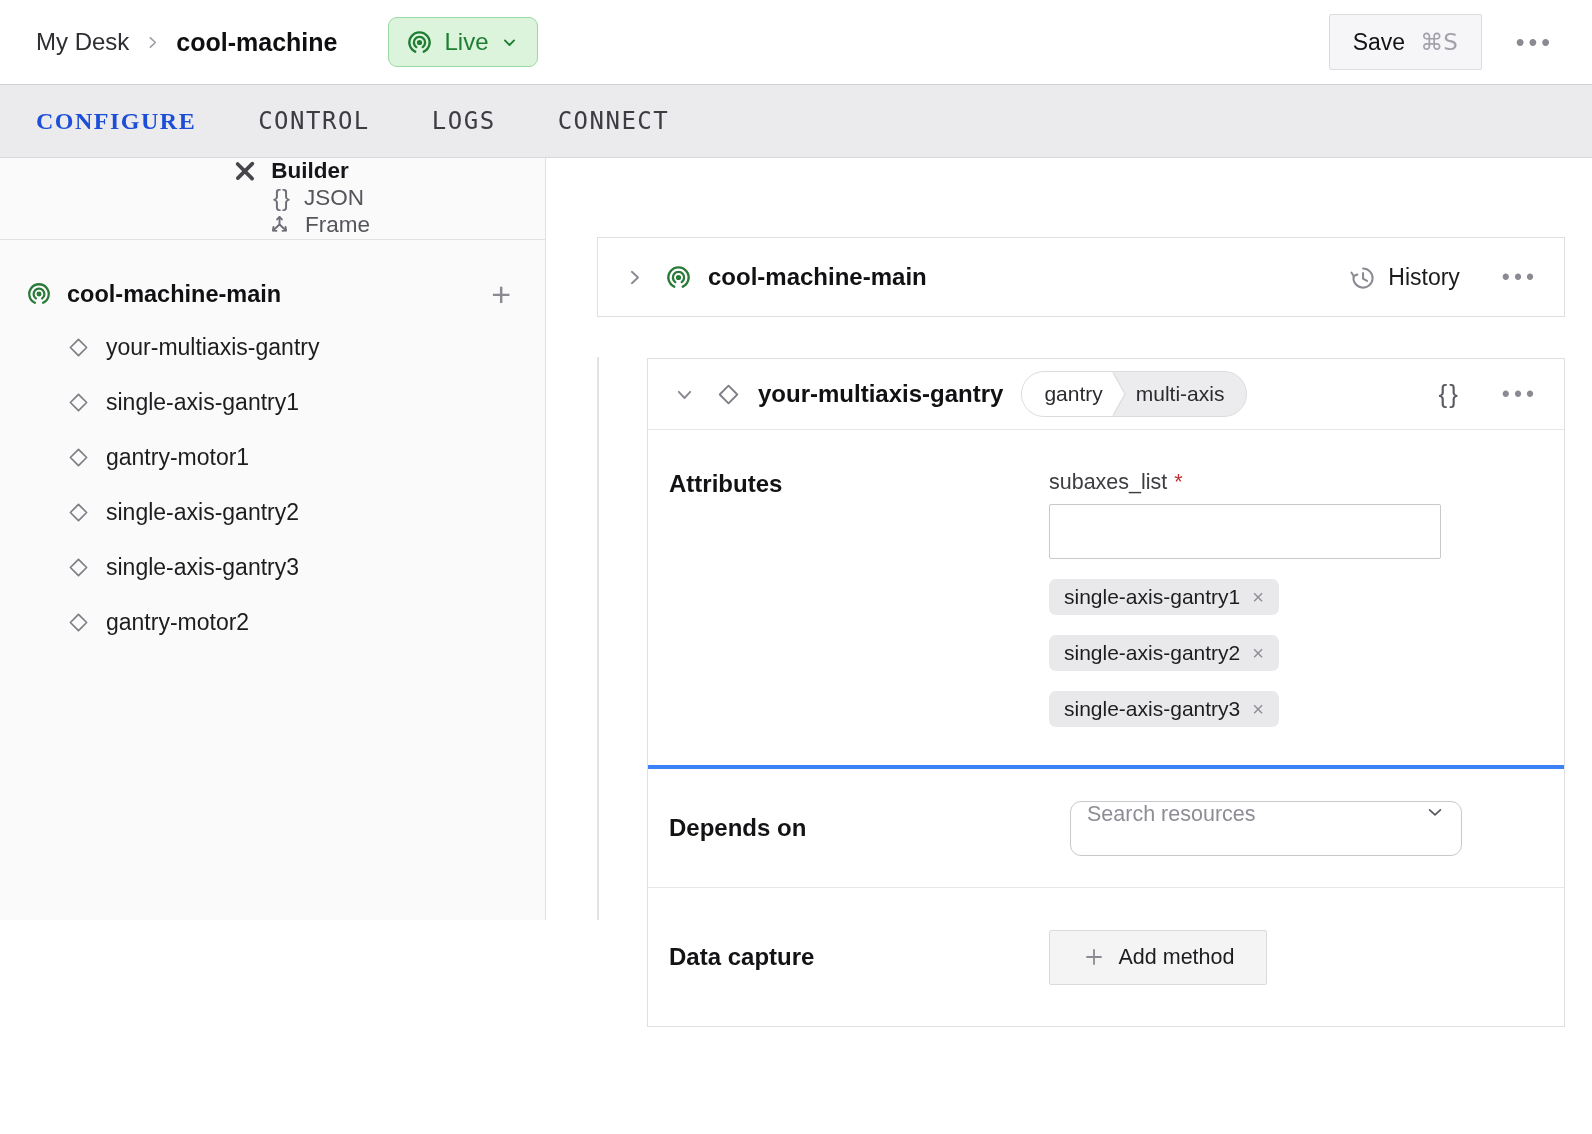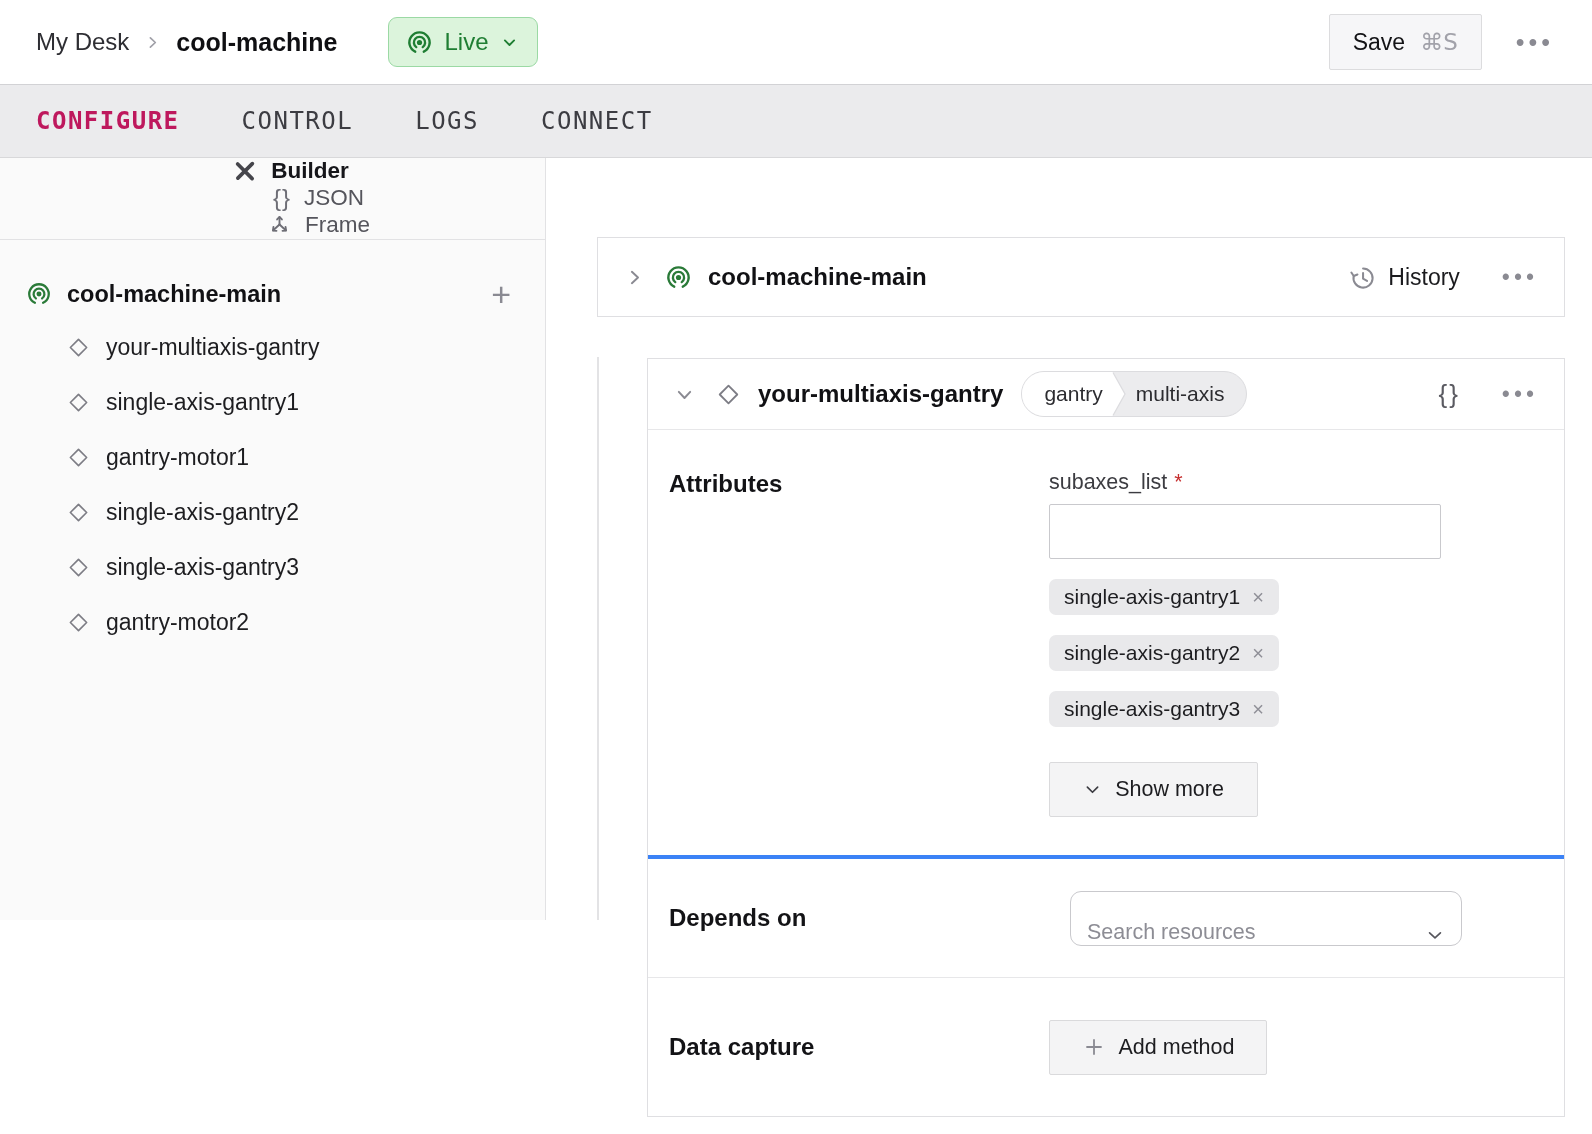--- a/index.html
+++ b/index.html
@@ -17,21 +17,21 @@
   .live-label { font-size:24px; color:#1f7e33; font-weight:500; }
   .save-btn { margin-left:auto; height:56px; padding:0 23px; background:#f6f6f8; border:1px solid #dcdcde; border-radius:2px; display:flex; align-items:center; gap:15px; cursor:pointer; }
   .save-label { font-size:23px; color:#131316; }
   .save-shortcut { font-size:23px; color:#a2a2aa; font-family:"DejaVu Sans", sans-serif; }
   .dots { color:#8a8a92; font-size:23px; letter-spacing:4px; line-height:1; cursor:pointer; white-space:nowrap; }
   .header-dots { margin-left:34px; font-size:25px; }
 
   
   .tab-bar { height:74px; flex:none; background:#ebebed; border-top:1px solid #d2d2d5; border-bottom:1px solid #d8d8da; display:flex; align-items:center; padding-left:36px; font-family:"DejaVu Sans Mono", monospace; }
   .tab { font-size:24px; letter-spacing:1.5px; color:#3c3c42; margin-right:62px; cursor:pointer; }
-  .tab.active { font-weight:bold; color:#be185d; }
+  .tab.active { font-weight:bold; color:#1d4ed8;font-family:Liberation Serif, serif; }
 
   
   .content { flex:1; display:flex; min-height:0; }
   .sidebar { width:546px; flex:none; background:#fafafa; border-right:1px solid #e2e2e4; }
   .mode-row { height:82px; border-bottom:1px solid #e2e2e4; display:flex; align-items:center; padding-left:36px;flex-direction:column; }
   .mode-item { display:flex; align-items:center; gap:13px; font-size:22.5px; color:#55555c; cursor:pointer; }
   .mode-item + .mode-item { margin-left:56px; }
   .mode-item.active .mode-label { font-weight:bold; color:#16161a; }
   .braces-glyph { font-size:24px; color:#6e6e76; font-weight:500; letter-spacing:1px; }
 
@@ -69,21 +69,21 @@
   .attributes-section { padding-top:40px; padding-bottom:38px; }
   .field-label-row { font-size:21.5px; color:#3c3c41; margin-bottom:9px; display:flex; gap:7px; }
   .required { color:#c62f2f; }
   .attr-input { width:392px; height:55px; border:1px solid #c9c9cd; background:#fff; border-radius:2px; font-size:21px; padding:0 14px; color:#1d1d20; outline:none; display:block; }
   .chips { display:flex; flex-direction:column; align-items:flex-start; gap:20px; margin-top:20px; }
   .chip { display:flex; align-items:center; background:#e9e9eb; border-radius:7px; height:36px; padding:0 15px; font-size:21px; color:#1d1d20; }
   .chip-x { color:#8f8f97; margin-left:12px; font-size:20px; cursor:pointer; }
   .btn-gray { background:#f4f4f5; border:1px solid #dadadc; border-radius:2px; display:flex; align-items:center; justify-content:center; gap:13px; font-size:21.5px; color:#1d1d20; cursor:pointer; }
   .show-more-btn { margin-top:35px; width:209px; height:55px; }
   .depends-section { border-top:4px solid #3b82f6; height:122px; align-items:center;gap:21px; }
-  .select-box { width:392px; height:55px; border:1px solid #c9c9cd; border-radius:11px; display:flex; align-items:flex-end; padding:0 16px; cursor:pointer; background:#fff; }
+  .select-box { width:392px; height:55px; border:1px solid #c9c9cd; border-radius:11px; display:flex; align-items:flex-start; padding:0 16px; cursor:pointer; background:#fff; }
   .select-placeholder { font-size:21.5px; color:#8d8d95; }
   .select-chevron { margin-left:auto; display:flex; }
   .capture-section { border-top:1px solid #e7e7e9; height:139px; align-items:center; }
   .add-method-btn { width:218px; height:55px; }
   svg { display:block; }
 </style>
 </head>
 <body>
 
 <div class="app">
@@ -298,28 +298,20 @@
               </span>
               <span class="chip">
                 <span>single-axis-gantry2</span>
                 <span class="chip-x">×</span>
               </span>
               <span class="chip">
                 <span>single-axis-gantry3</span>
                 <span class="chip-x">×</span>
               </span>
             </div>
-            <div class="btn-gray show-more-btn">
-              <span>
-                <svg viewBox="0 0 24 24" width="19" height="19" fill="none" stroke="#3c3c42" stroke-width="2.1" stroke-linecap="round" stroke-linejoin="round">
-                    <polyline points="5.5,9 12,15.5 18.5,9"></polyline>
-                  </svg>
-              </span>
-              <span>Show more</span>
-            </div>
           </div>
         </div>
 
         <div class="section depends-section">
           <div class="section-heading">Depends on</div>
           <div class="select-box">
             <span class="select-placeholder">Search resources</span>
             <span class="select-chevron">
               <svg viewBox="0 0 24 24" width="20" height="20" fill="none" stroke="#55555c" stroke-width="2" stroke-linecap="round" stroke-linejoin="round">
                   <polyline points="5.5,9.5 12,15.5 18.5,9.5"></polyline>

